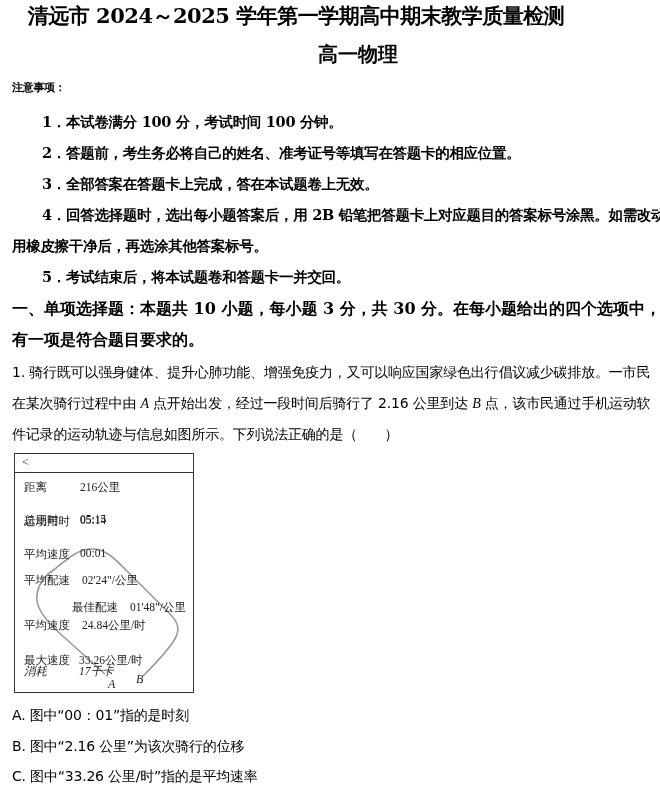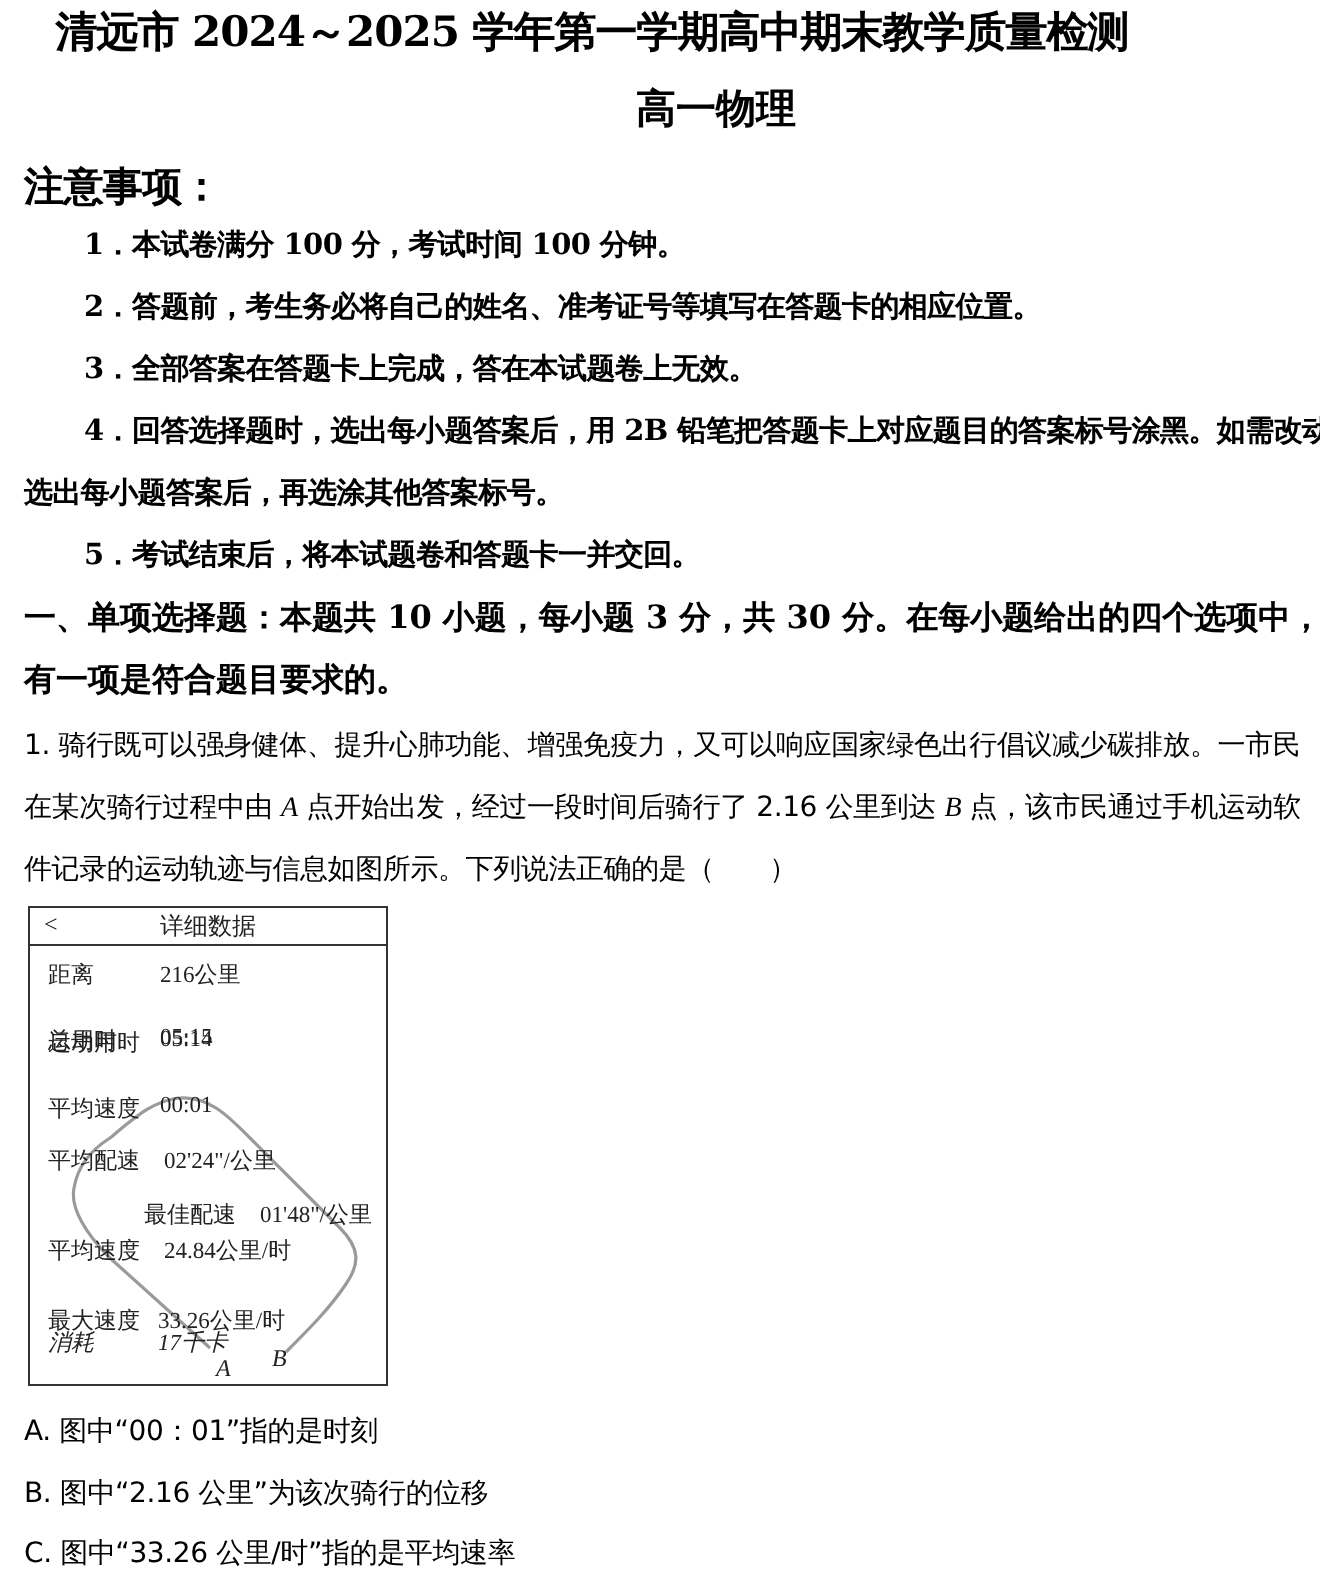--- a/index.html
+++ b/index.html
@@ -31,41 +31,40 @@
     .row .val { position: absolute; left: 56px; white-space: nowrap; }
     .track { position: absolute; left: 0; top: 0; width: 180px; height: 240px; pointer-events: none; }
     .pt { position: absolute; font-style: italic; font-size: 12px; }
   </style>
 </head>
 <body>
 
 <div class="abs title">清远市 2024～2025 学年第一学期高中期末教学质量检测</div>
 <div class="abs subtitle">高一物理</div>
 
-<div class="abs bold" style="left:12px; top:80px; font-size:20px;">注意事项：</div>
+<div class="abs bold" style="left:12px; top:80px; font-size:11px;">注意事项：</div>
 <div class="abs bold" style="left:42px; top:113px;">1．本试卷满分 100 分，考试时间 100 分钟。</div>
 <div class="abs bold" style="left:42px; top:144px;">2．答题前，考生务必将自己的姓名、准考证号等填写在答题卡的相应位置。</div>
 <div class="abs bold" style="left:42px; top:175px;">3．全部答案在答题卡上完成，答在本试题卷上无效。</div>
 <div class="abs bold" style="left:42px; top:206px;">4．回答选择题时，选出每小题答案后，用 2B 铅笔把答题卡上对应题目的答案标号涂黑。如需改动，</div>
-<div class="abs bold" style="left:12px; top:237px;">选出每小题答案后，再选涂其他答案标号。</div>
+<div class="abs bold" style="left:12px; top:237px;">用橡皮擦干净后，再选涂其他答案标号。</div>
 <div class="abs bold" style="left:42px; top:268px;">5．考试结束后，将本试题卷和答题卡一并交回。</div>
 
 <div class="abs sec" style="left:12px; top:299px;">一、单项选择题：本题共 10 小题，每小题 3 分，共 30 分。在每小题给出的四个选项中，只</div>
 <div class="abs sec" style="left:12px; top:330px;">有一项是符合题目要求的。</div>
 
 <div class="abs body" style="left:12px; top:364px;">1. 骑行既可以强身健体、提升心肺功能、增强免疫力，又可以响应国家绿色出行倡议减少碳排放。一市民</div>
 <div class="abs body" style="left:12px; top:395px;">
   <span>在某次骑行过程中由 </span><span class="it">A</span><span> 点开始出发，经过一段时间后骑行了 2.16 公里到达 </span><span class="it">B</span><span> 点，该市民通过手机运动软</span>
 </div>
 <div class="abs body" style="left:12px; top:426px;">件记录的运动轨迹与信息如图所示。下列说法正确的是（　　）</div>
 
 <div class="panel">
   <div class="panel-header">
     <span class="panel-back">&lt;</span>
-    <span class="panel-title">详细数据</span>
   </div>
 
   <svg class="track" viewBox="0 0 180 240">
     <path d="M 90 220 L 40 175 C 28 163 20 150 22 140 C 24 128 32 120 40 115 C 52 105 62 96 75 95 C 90 94 100 105 110 115 C 125 130 140 145 155 160 C 165 170 165 178 158 188 C 150 200 140 210 128 222" fill="none" stroke="#9a9a9a" stroke-width="1.6"></path>
   </svg>
 
   <div class="row" style="top:26px;text-align:right;"><span class="lbl">距离</span><span class="val">216公里</span></div>
   <div class="row" style="top:59px;"><span class="lbl">总用时</span><span class="val">05:15</span></div>
   <div class="row" style="top:60px;"><span class="lbl">运动用时</span><span class="val">05:14</span></div>
   <div class="row" style="top:93px;"><span class="lbl">平均速度</span><span class="val">00:01</span></div>

